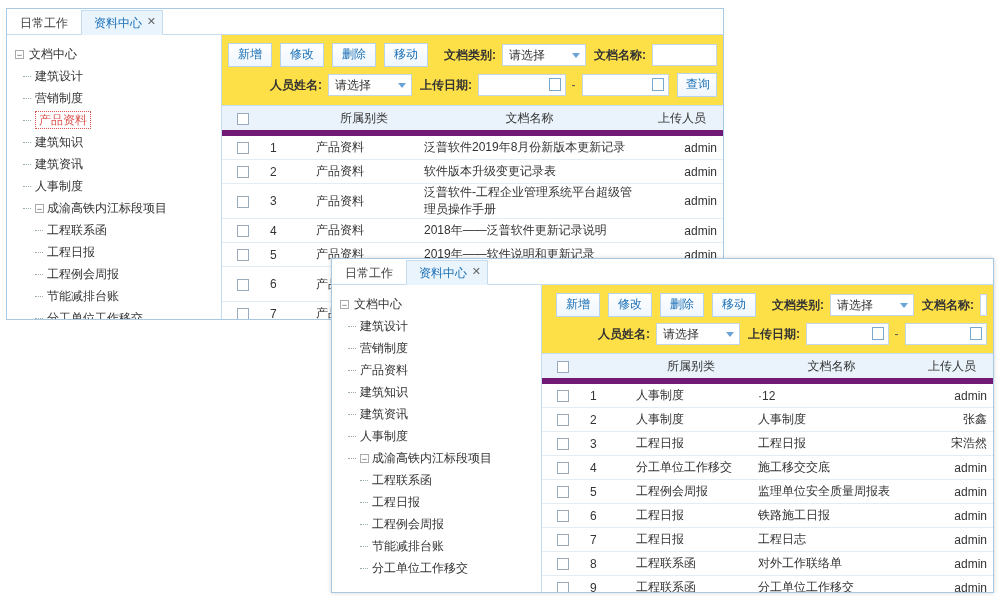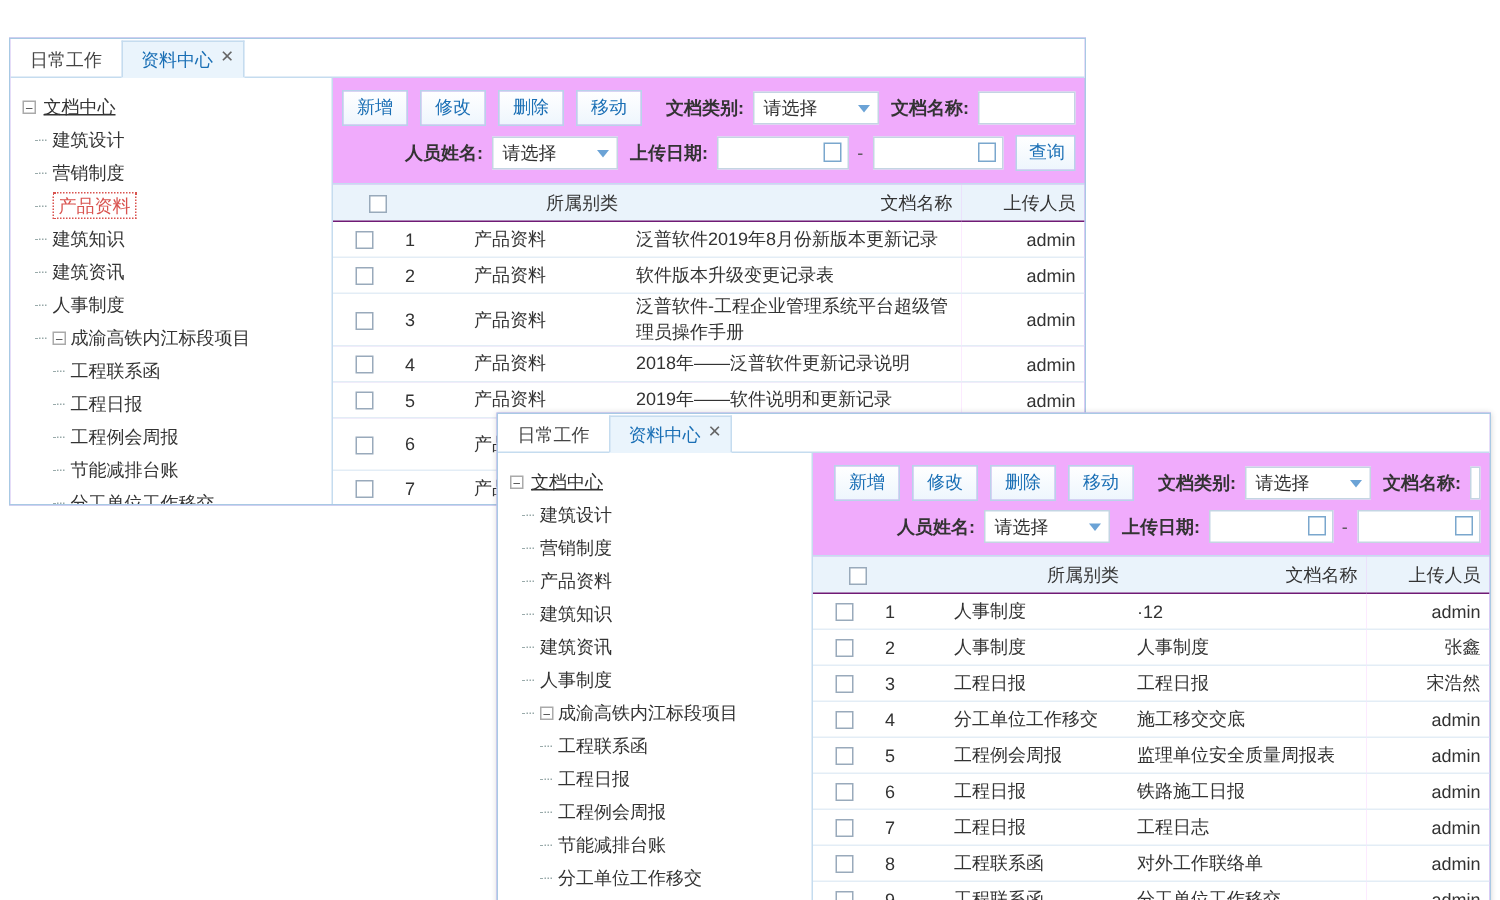--- a/index.html
+++ b/index.html
@@ -8,24 +8,23 @@
     width: 1000px;
     height: 600px;
     background: #ffffff;
     font-family: "Liberation Sans", sans-serif;
     font-size: 12px;
     color: #333;
     overflow: hidden;
   }
   .window {
     position: absolute;
-    background: #f0abfc;
+    background: #fde047;
     border: 1px solid #9dc3e6;
     box-sizing: border-box;
-    margin-top: 17px;
   }
   #window-back {
     left: 6px;
     top: 8px;
     width: 718px;
     height: 312px;
     border: 1px solid #a8c9e4;
   }
   #window-front {
     left: 331px;
@@ -89,21 +88,21 @@
     background: #fff;
   }
   #window-front .tree { width: 210px; }
   .tree-node {
     font-size: 12px;
     line-height: 22px;
     white-space: nowrap;
     color: #333;
     padding-left: 2px;
   }
-  .tree-root > .node-label { padding-left: 2px; text-decoration: underline; }
+  .tree-root > .node-label { padding-left: 2px; }
   .toggler {
     display: inline-block;
     width: 9px;
     height: 9px;
     line-height: 8px;
     text-align: center;
     border: 1px solid #aaa;
     font-size: 9px;
     color: #555;
     margin-right: 3px;
@@ -229,25 +228,25 @@
   
   table.grid {
     border-collapse: collapse;
     width: 100%;
     font-size: 12px;
     table-layout: fixed;
   }
   table.grid th {
     background: #eaf3fb;
     border-top: 1px solid #c5dcef;
-    border-bottom: 1px solid #701a75;
+    border-bottom: 6px solid #701a75;
     height: 24px;
     font-weight: normal;
     color: #333;
-    text-align: right;
+    text-align: center;
     padding: 0 6px;
   }
   table.grid td {
     border-bottom: 1px solid #e3edf6;
     height: 23px;
     padding: 0 6px;
     color: #333;
     background: #fff;
   }
   .cb {

